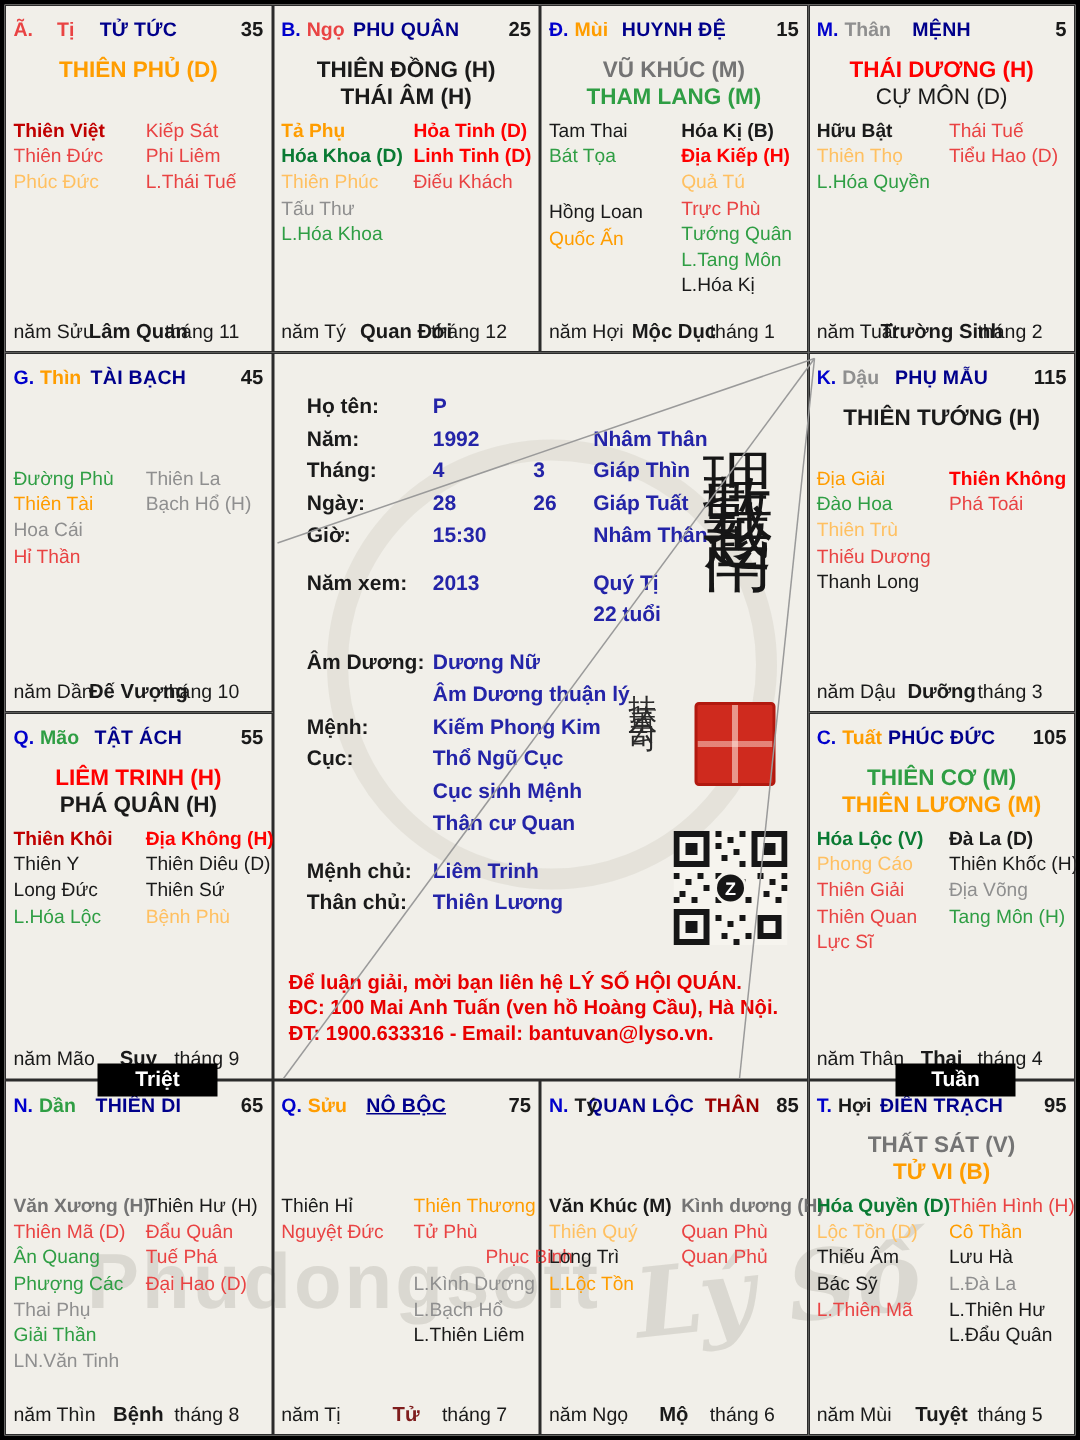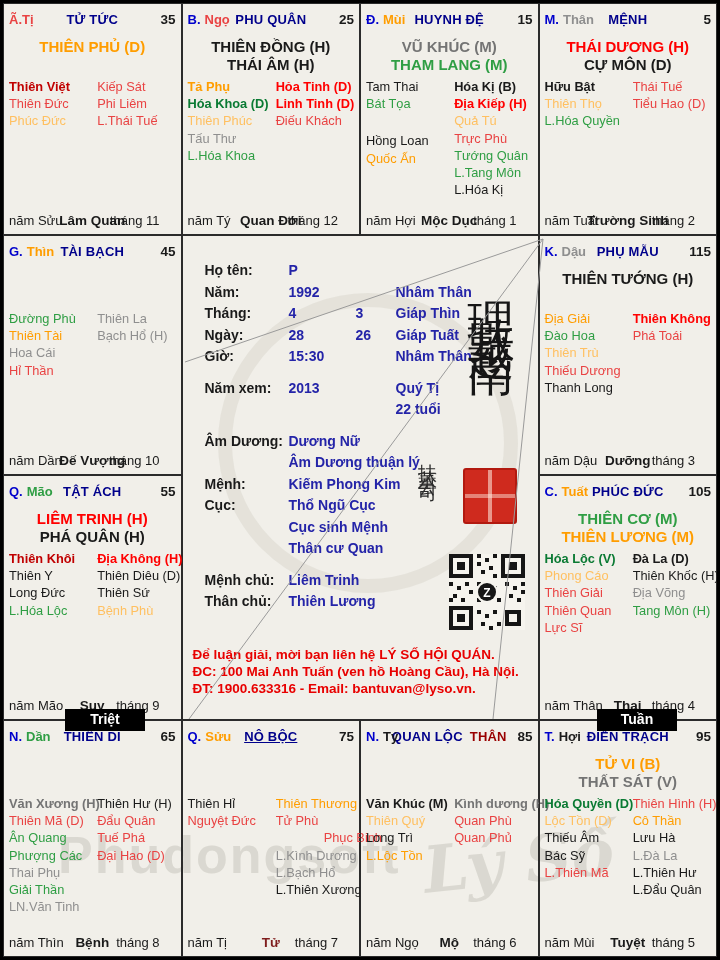--- a/index.html
+++ b/index.html
@@ -70,21 +70,21 @@
 
 <div class="board">
   <div class="emblem"></div>
   <div class="wm wm1">Phudongsoft</div>
   <div class="wm wm2">Lý Số</div>
 
   <div class="grid">
     <div class="cell c0">
         <div class="cell-header">
           <span class="hdr-palace"><span style="color: rgb(0, 0, 139); font-weight: bold;">TỬ TỨC</span></span>
-          <span class="hdr-canchi"><span style="color: rgb(233, 67, 67); font-weight: bold;">Ã.</span><span style="color: rgb(233, 67, 67); font-weight: bold; margin-left: 0;">Tị</span></span>
+          <span class="hdr-canchi"><span style="color: rgb(233, 67, 67); font-weight: bold;">Ã.</span><span style="color: rgb(233, 67, 67); font-weight: bold; margin-left: 16px;">Tị</span></span>
           <span class="hdr-num" style="color: rgb(26, 26, 26); font-weight: bold;">35</span>
         </div>
         <div class="mains">
           <div style="color: rgb(255, 157, 0); font-weight: bold;">THIÊN PHỦ (D)</div>
         </div>
         <div class="stars">
           <div class="colL">
             <div style="color: rgb(192, 0, 0); font-weight: bold;">Thiên Việt</div>
             <div style="color: rgb(233, 67, 67);">Thiên Đức</div>
             <div style="color: rgb(255, 192, 97);">Phúc Đức</div>
@@ -165,21 +165,21 @@
         </div>
       </div>
     <div class="cell c3">
         <div class="cell-header">
           <span class="hdr-palace"><span style="color: rgb(0, 0, 139); font-weight: bold;">MỆNH</span></span>
           <span class="hdr-canchi"><span style="color: rgb(0, 0, 204); font-weight: bold;">M.</span><span style="color: rgb(143, 143, 143); font-weight: bold; margin-left: 4px;">Thân</span></span>
           <span class="hdr-num" style="color: rgb(26, 26, 26); font-weight: bold;">5</span>
         </div>
         <div class="mains">
           <div style="color: rgb(255, 0, 0); font-weight: bold;">THÁI DƯƠNG (H)</div>
-          <div style="color: rgb(26, 26, 26); font-weight: bold;">CỰ MÔN (D)</div>
+          <div style="color: rgb(26, 26, 26); font-weight: normal;">CỰ MÔN (D)</div>
         </div>
         <div class="stars">
           <div class="colL">
             <div style="color: rgb(26, 26, 26); font-weight: bold;">Hữu Bật</div>
             <div style="color: rgb(255, 192, 97);">Thiên Thọ</div>
             <div style="color: rgb(47, 158, 68);">L.Hóa Quyền</div>
           </div>
           <div class="colR">
             <div style="color: rgb(233, 67, 67);">Thái Tuế</div>
             <div style="color: rgb(233, 67, 67);">Tiểu Hao (D)</div>
@@ -498,21 +498,21 @@
           <div class="colL">
             <div style="color: rgb(26, 26, 26);">Thiên Hỉ</div>
             <div style="color: rgb(233, 67, 67);">Nguyệt Đức</div>
           </div>
           <div class="colR">
             <div style="color: rgb(255, 157, 0);">Thiên Thương</div>
             <div style="color: rgb(233, 67, 67);">Tử Phù</div>
             <div style="color: rgb(233, 67, 67); margin-left: 48px;">Phục Binh</div>
             <div style="color: rgb(143, 143, 143);">L.Kình Dương</div>
             <div style="color: rgb(143, 143, 143);">L.Bạch Hổ</div>
-            <div style="color: rgb(26, 26, 26);">L.Thiên Xương</div>
+            <div style="color: rgb(26, 26, 26);">L.Thiên Liêm</div>
           </div>
         </div>
         <div class="cell-footer">
           <span class="ft-year" style="color: rgb(26, 26, 26);">năm Tị</span>
           <span class="ft-stage" style="color: #7f1d1d; font-weight: bold;">Tử</span>
           <span class="ft-month" style="color: rgb(26, 26, 26);">tháng 7</span>
         </div>
       </div>
     <div class="cell c10">
         <div class="cell-header">
@@ -539,22 +539,22 @@
           <span class="ft-month" style="color: rgb(26, 26, 26);">tháng 6</span>
         </div>
       </div>
     <div class="cell c11">
         <div class="cell-header">
           <span class="hdr-palace"><span style="color: rgb(0, 0, 139); font-weight: bold;">ĐIỀN TRẠCH</span></span>
           <span class="hdr-canchi"><span style="color: rgb(0, 0, 204); font-weight: bold;">T.</span><span style="color: rgb(26, 26, 26); font-weight: bold; margin-left: 4px;">Hợi</span></span>
           <span class="hdr-num" style="color: rgb(26, 26, 26); font-weight: bold;">95</span>
         </div>
         <div class="mains">
+          <div style="color: rgb(116, 116, 116); font-weight: bold;">THẤT SÁT (V)</div>
           <div style="color: rgb(255, 157, 0); font-weight: bold;">TỬ VI (B)</div>
-          <div style="color: rgb(116, 116, 116); font-weight: bold;">THẤT SÁT (V)</div>
         </div>
         <div class="stars">
           <div class="colL">
             <div style="color: rgb(10, 122, 51); font-weight: bold;">Hóa Quyền (D)</div>
             <div style="color: rgb(255, 192, 97);">Lộc Tồn (D)</div>
             <div style="color: rgb(26, 26, 26);">Thiếu Âm</div>
             <div style="color: rgb(26, 26, 26);">Bác Sỹ</div>
             <div style="color: rgb(233, 67, 67);">L.Thiên Mã</div>
           </div>
           <div class="colR">

